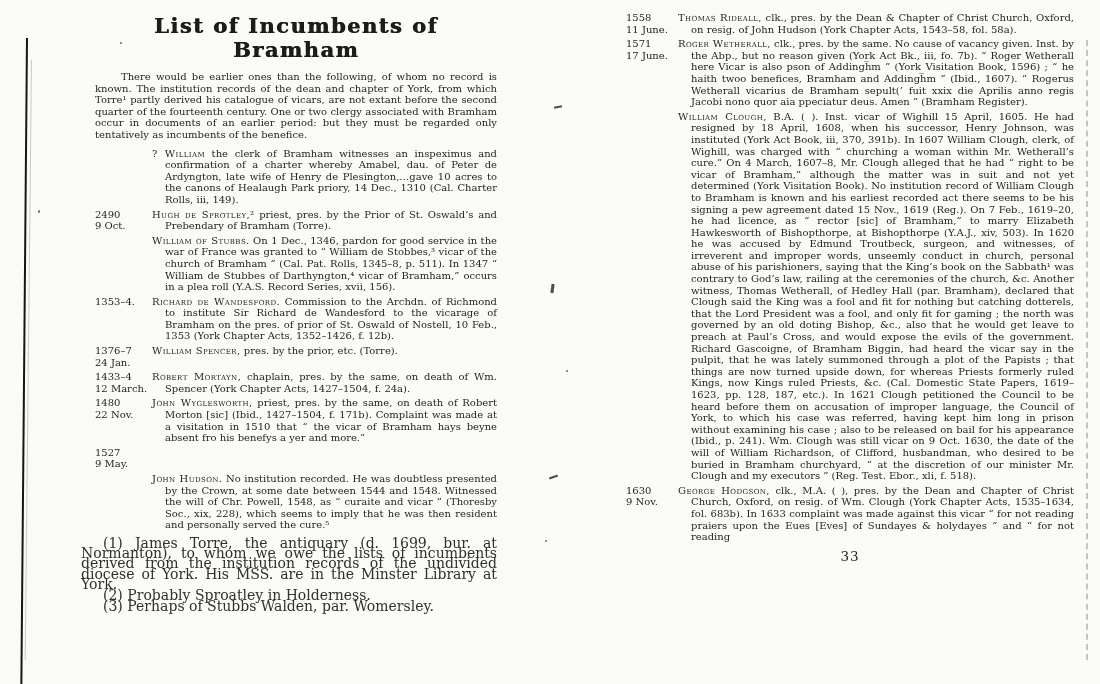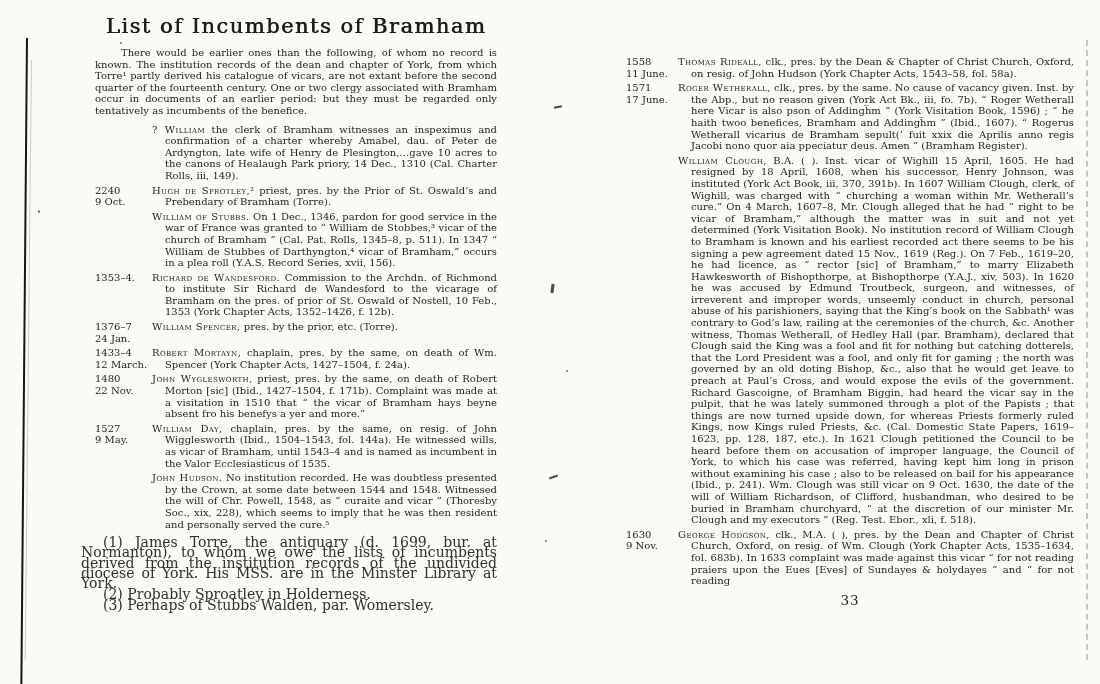--- a/index.html
+++ b/index.html
@@ -17,23 +17,23 @@
     position:absolute;left:31px;top:60px;width:1px;height:600px;
     background:#9a9a93;opacity:.5;transform:rotate(0.6deg);transform-origin:top;
   }
   .scan-edge-right{
     position:absolute;left:1086px;top:40px;height:620px;width:0;
     border-left:2px dashed #9b9b94;opacity:.55;
   }
   .gutter-mark{position:absolute;background:#4d4c45;}
   .page{position:absolute;top:12px;}
   .page-left{left:95px;width:402px;}
-  .page-right{left:626px;width:448px;margin-top:44px;}
+  .page-right{left:626px;width:448px;}
   .book-title{
-    text-align:center;font-weight:normal;font-size:21px;line-height:24px;
+    text-align:center;font-weight:bold;font-size:21px;line-height:24px;
     letter-spacing:1.5px;margin:2px 0 9px 0;color:#1d1c17;
     text-shadow:0.6px 0 0 #1d1c17;
   }
   .intro{
     font-size:10px;line-height:11.6px;text-align:justify;
     text-indent:26px;margin:0 0 4px 0;
   }
   .entry{display:flex;margin-bottom:3px;}
   .page-left .entry-date{width:57px;flex:0 0 57px;}
   .page-right .entry-date{width:52px;flex:0 0 52px;}
@@ -82,21 +82,21 @@
       </div>
       <div class="entry">
         <div class="entry-date">
           <div></div>
           <div></div>
         </div>
         <div class="entry-body"><span class="sc">? William</span><span> the clerk of Bramham witnesses an inspeximus and confirmation of a charter whereby Amabel, dau. of Peter de Ardyngton, late wife of Henry de Plesington,…gave 10 acres to the canons of Healaugh Park priory, 14 Dec., 1310 (Cal. Charter Rolls, iii, 149).</span></div>
       </div>
       <div class="entry">
         <div class="entry-date">
-          <div>2240</div>
+          <div>2490</div>
           <div>9 Oct.</div>
         </div>
         <div class="entry-body"><span class="sc">Hugh de Sprotley,²</span><span> priest, pres. by the Prior of St. Oswald’s and Prebendary of Bramham (Torre).</span></div>
       </div>
       <div class="entry">
         <div class="entry-date">
           <div></div>
           <div></div>
         </div>
         <div class="entry-body"><span class="sc">William of Stubbs.</span><span>  On 1 Dec., 1346, pardon for good service in the war of France was granted to “ William de Stobbes,³ vicar of the church of Bramham ” (Cal. Pat. Rolls, 1345–8, p. 511).  In 1347 “ William de Stubbes of Darthyngton,⁴ vicar of Bramham,” occurs in a plea roll (Y.A.S. Record Series, xvii, 156).</span></div>
@@ -127,21 +127,20 @@
           <div>1480</div>
           <div>22 Nov.</div>
         </div>
         <div class="entry-body"><span class="sc">John Wyglesworth,</span><span> priest, pres. by the same, on death of Robert Morton [sic] (Ibid., 1427–1504, f. 171b).  Complaint was made at a visitation in 1510 that “ the vicar of Bramham hays beyne absent fro his benefys a yer and more.”</span></div>
       </div>
       <div class="entry">
         <div class="entry-date">
           <div>1527</div>
           <div>9 May.</div>
         </div>
-        <div class="entry-body"><span class="sc">William Day,</span><span> chaplain, pres. by the same, on resig. of John Wigglesworth (Ibid., 1504–1543, fol. 144a).  He witnessed wills, as vicar of Bramham, until 1543–4 and is named as incumbent in the Valor Ecclesiasticus of 1535.</span></div>
       </div>
       <div class="entry">
         <div class="entry-date">
           <div></div>
           <div></div>
         </div>
         <div class="entry-body"><span class="sc">John Hudson.</span><span>  No institution recorded.  He was doubtless presented by the Crown, at some date between 1544 and 1548. Witnessed the will of Chr. Powell, 1548, as “ curaite and vicar ” (Thoresby Soc., xix, 228), which seems to imply that he was then resident and personally served the cure.⁵</span></div>
       </div>
     </div>
   <div class="footnotes" id="left-footnotes">

